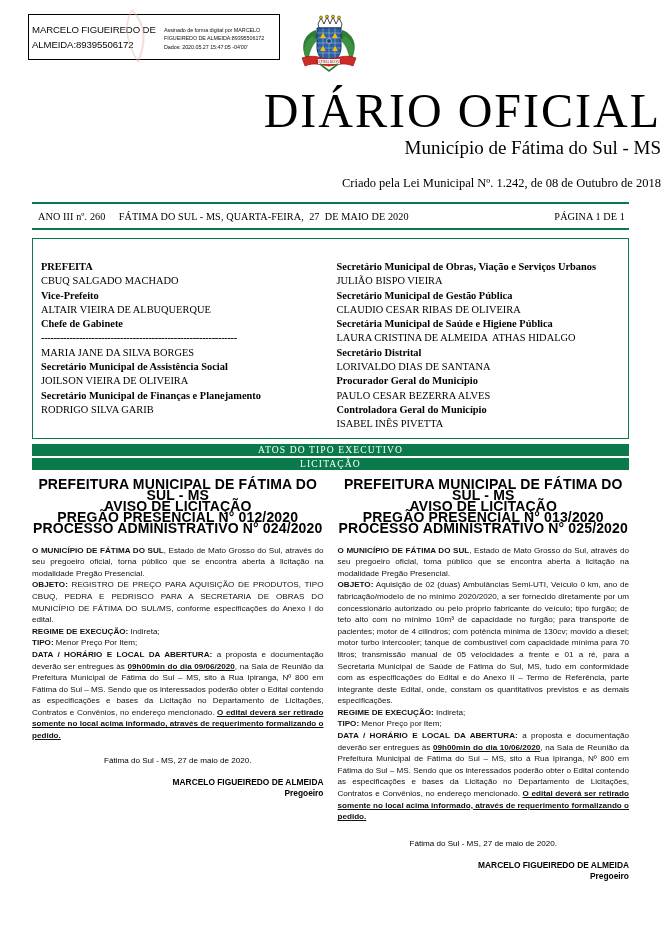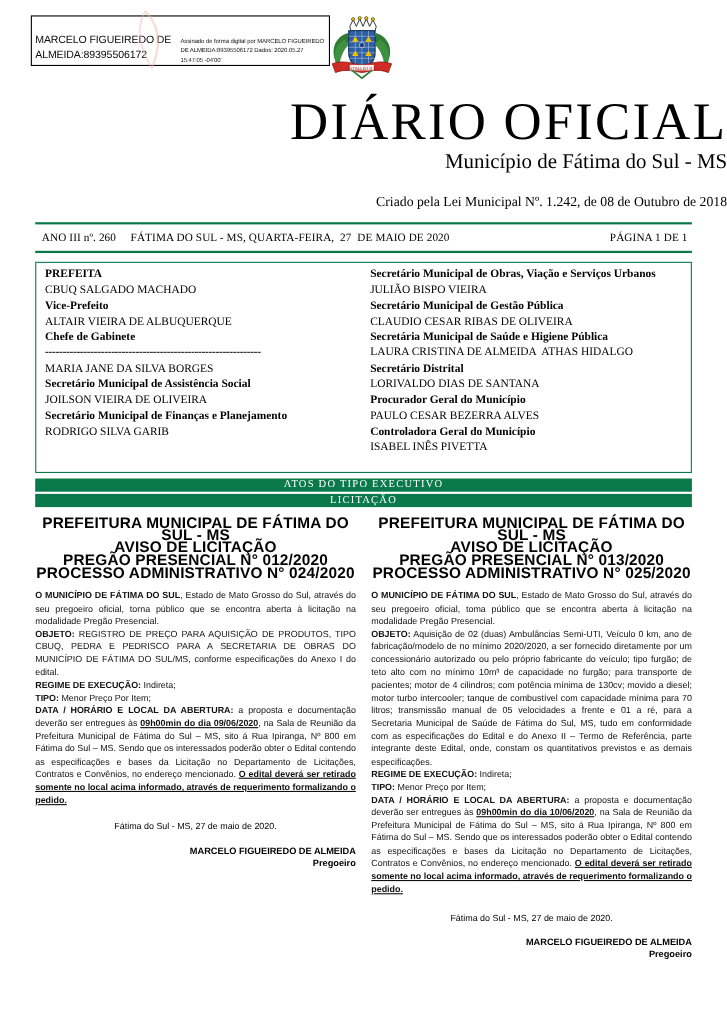--- a/index.html
+++ b/index.html
@@ -16,24 +16,24 @@
   }
 
   
   .top-row {
     position: relative;
     height: 72px;
   }
   .sig-box {
     position: absolute;
     left: 28px; top: 14px;
-    width: 272px; height: 46px;
+    width: 252px; height: 46px;
     border: 1px solid #000;
     display: flex;
-    align-items: flex-end;
+    align-items: center;
     background: #fff;
   }
   .sig-name {
     width: 131px;
     padding: 1px 2px 0 3px;
     font-family: "Liberation Sans", sans-serif;
     font-size: 9.6px;
     line-height: 14.6px;
     letter-spacing: -0.1px;
     color: #0a0a0a;
@@ -97,21 +97,21 @@
     letter-spacing: .1px;
   }
   .anobar .left  { white-space: pre; }
   .anobar .right { white-space: pre; }
 
   
   .officials {
     margin: 8px 32px 0 32px;
     border: 1.6px solid #0b7a4b;
     display: flex;
-    padding: 4px 0 6px 0;
+    padding: 21px 0 6px 0;
     min-height: 192px;
   }
   .off-col { width: 50%; padding: 0 6px 0 8px; }
   .off-col.right { padding-left: 6px; }
   .off-line {
     font-size: 10.4px;
     line-height: 14.3px;
     white-space: pre-wrap;
   }
   .off-line.role { font-weight: bold; }

